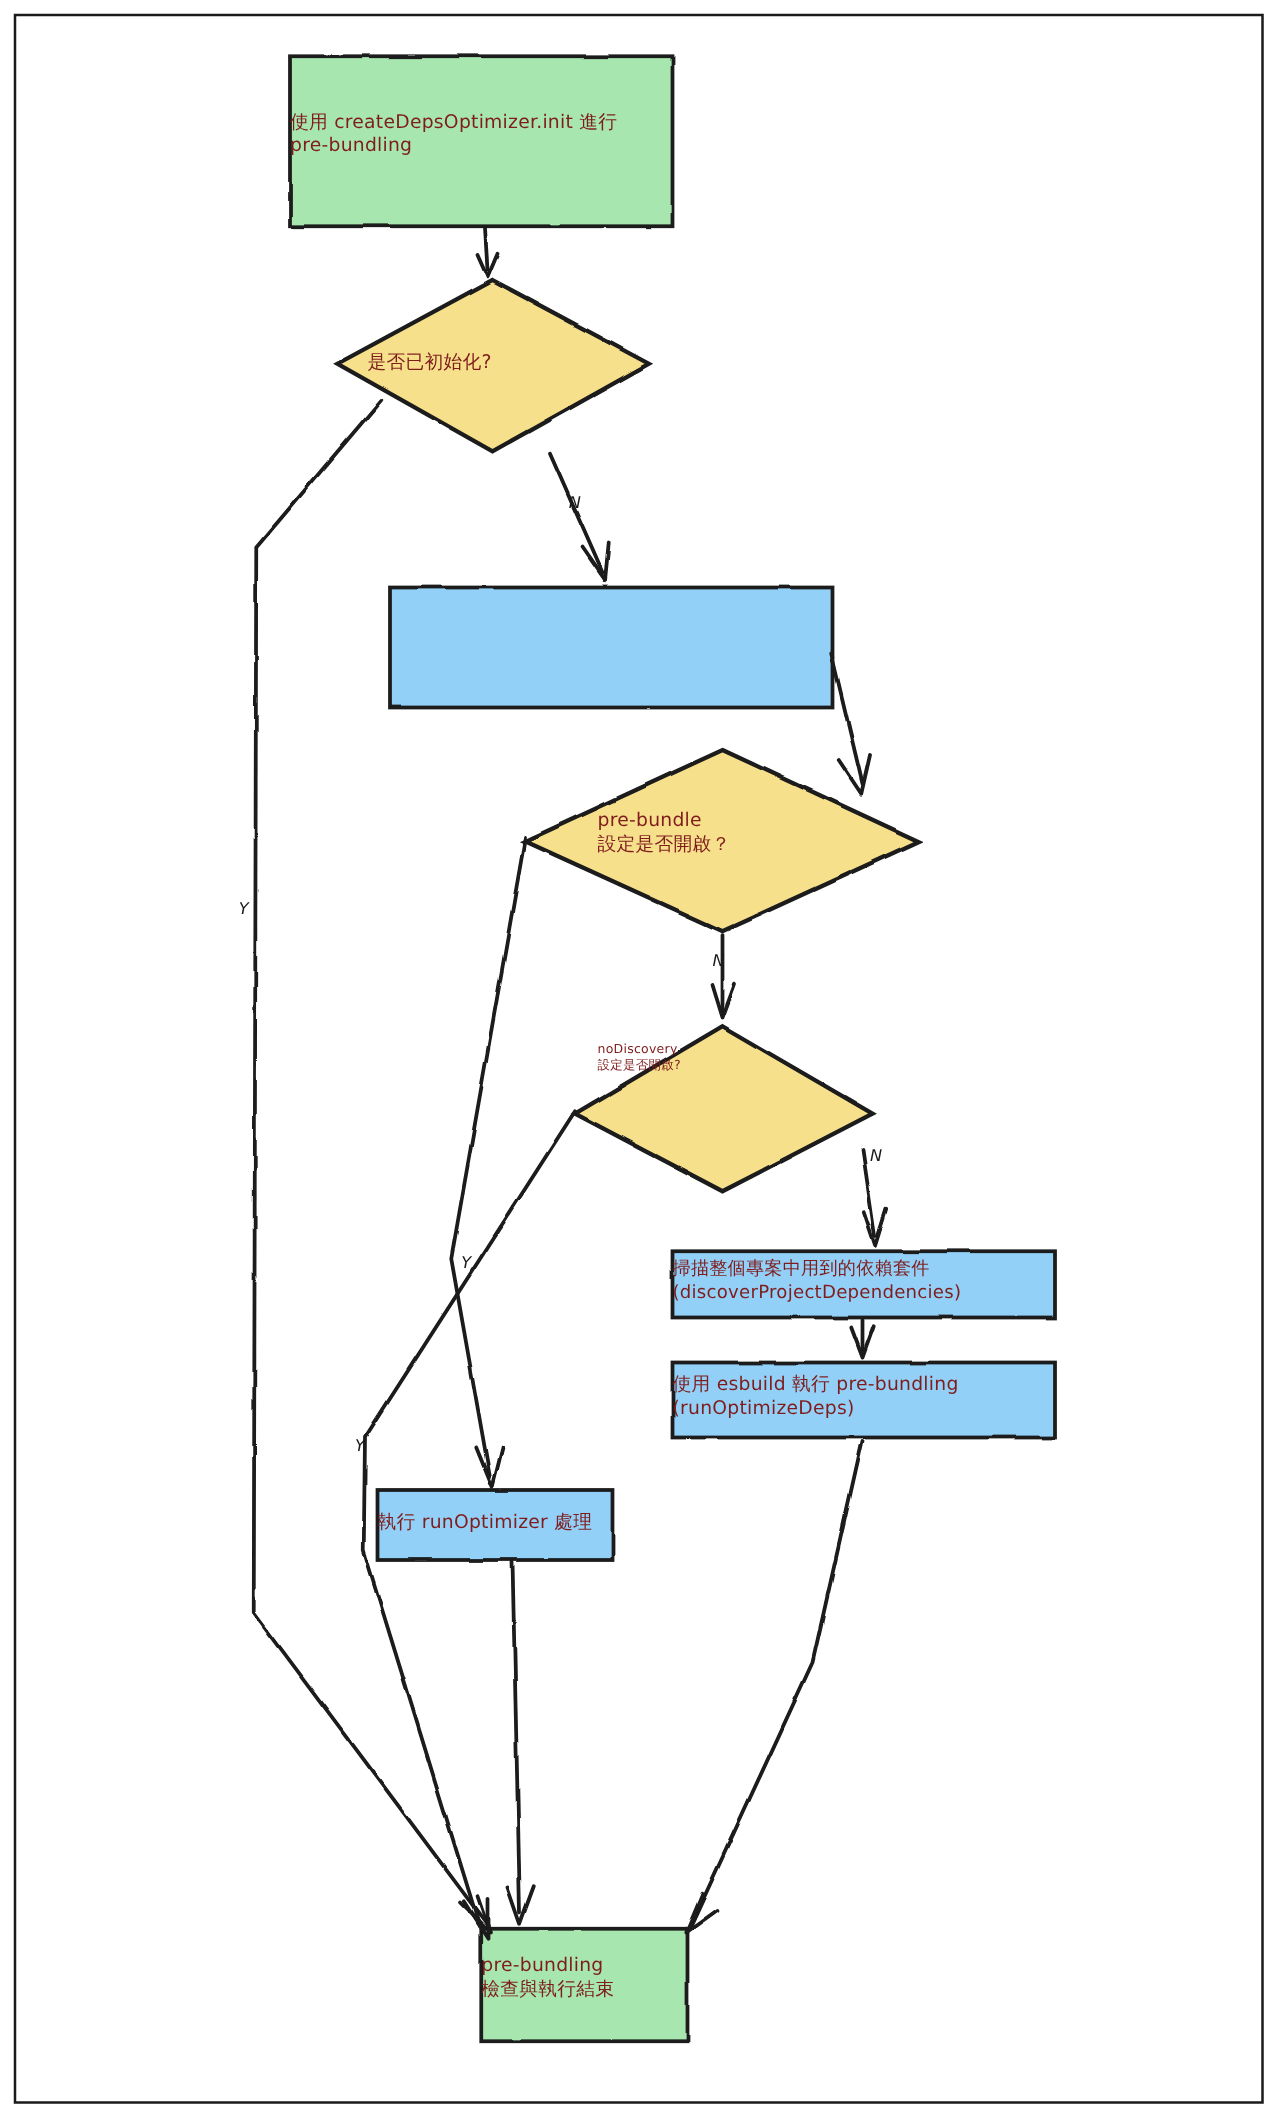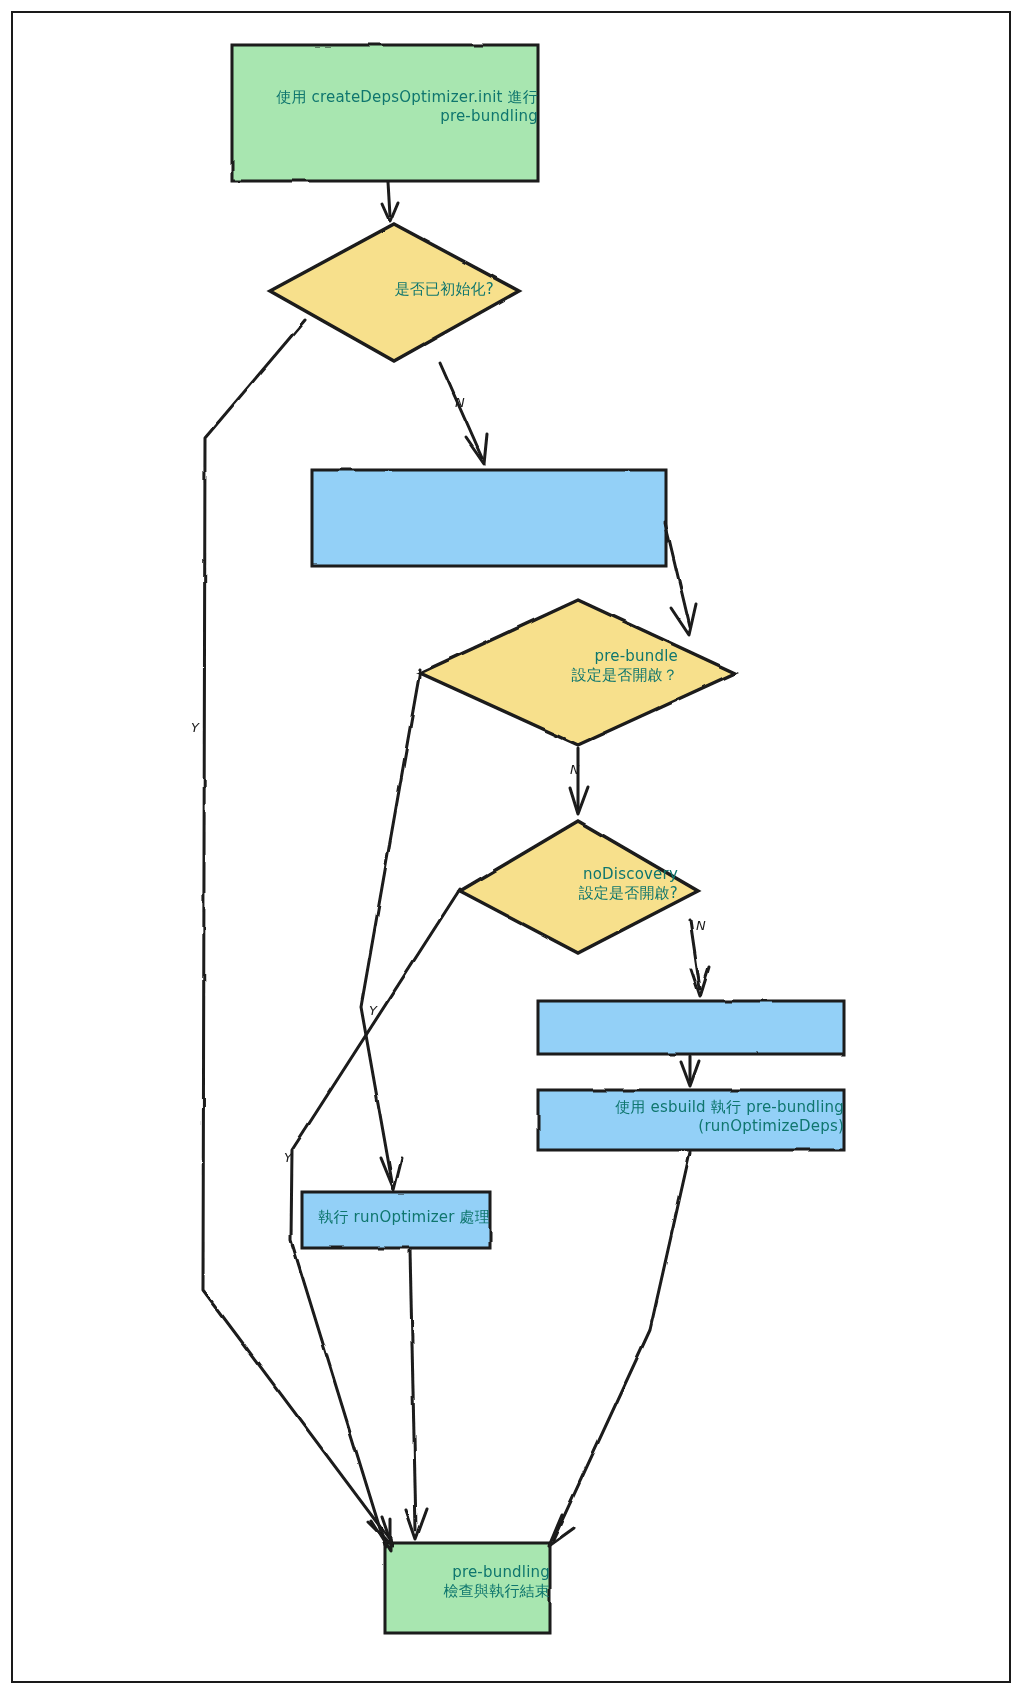--- a/index.html
+++ b/index.html
@@ -28,23 +28,23 @@
   }
   svg.flow {
     position: absolute;
     left: 0;
     top: 0;
     width: 1024px;
     height: 1696px;
   }
   .node-text {
     position: absolute;
-    text-align: right;
+    text-align: left;
     font-family: "DejaVu Sans", sans-serif;
-    color: #0f766e;
+    color: #7f1d1d;
     line-height: 1.28;
     letter-spacing: 0.2px;
     pointer-events: none;
     white-space: pre-line;
   }
   .lbl {
     position: absolute;
     font-family: "DejaVu Sans", sans-serif;
     font-size: 13px;
     color: #1a1a1a;
@@ -132,23 +132,25 @@
 
   <div class="node-text" style="left:232px; top:88px; width:306px; font-size:15px;">使用 createDepsOptimizer.init 進行
 pre-bundling</div>
 
   <div class="node-text" style="left:294px; top:280px; width:200px; font-size:15px;">是否已初始化?</div>
 
 
   <div class="node-text" style="left:478px; top:647px; width:200px; font-size:15px;">pre-bundle
 設定是否開啟？</div>
 
-  <div class="node-text" style="left:478px; top:865px; width:200px; font-size:15px;">noDiscovery
+  <div class="node-text" style="left:478px; top:834px; width:200px; font-size:10px;">noDiscovery
 設定是否開啟?</div>
 
+  <div class="node-text" style="left:538px; top:1006px; width:306px; font-size:14.5px;">掃描整個專案中用到的依賴套件
+(discoverProjectDependencies)</div>
 
   <div class="node-text" style="left:538px; top:1098px; width:306px; font-size:15px;">使用 esbuild 執行 pre-bundling
 (runOptimizeDeps)</div>
 
   <div class="node-text" style="left:302px; top:1208px; width:188px; font-size:15px;">執行 runOptimizer 處理</div>
 
   <div class="node-text" style="left:385px; top:1563px; width:165px; font-size:15px;">pre-bundling
 檢查與執行結束</div>
 
   <div class="lbl edge-label" style="left:191px; top:720px;">Y</div>

